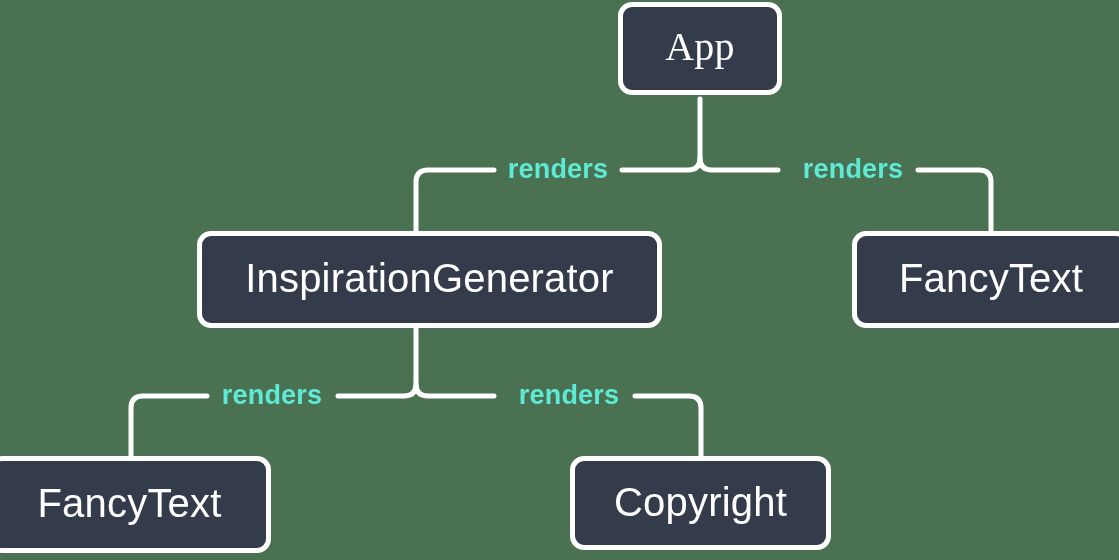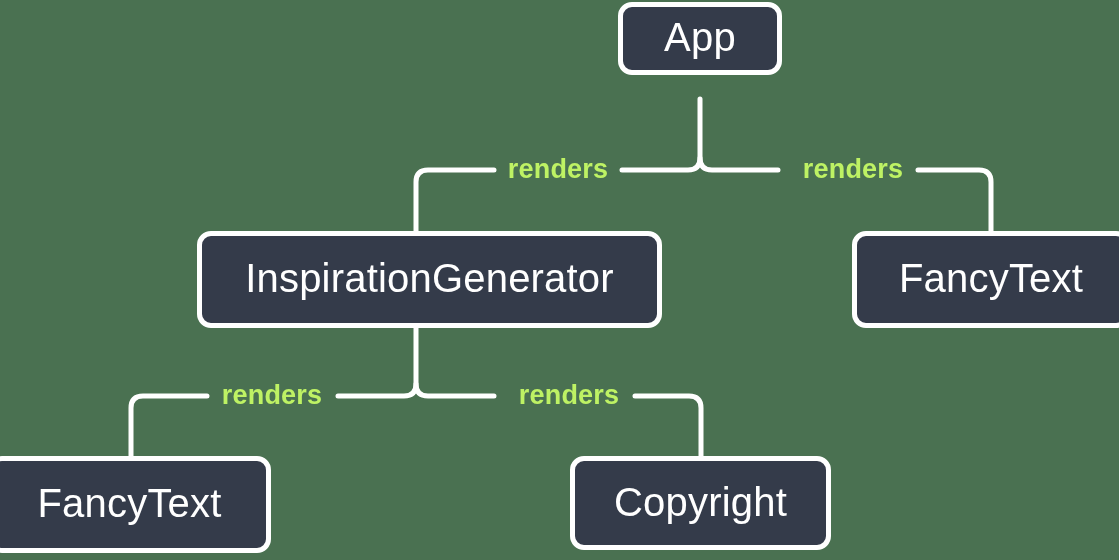--- a/index.html
+++ b/index.html
@@ -27,21 +27,21 @@
   }
   .edge-path {
     fill: none;
     stroke: #ffffff;
     stroke-width: 5;
     stroke-linecap: round;
     stroke-linejoin: round;
   }
   .edge-label {
     position: absolute;
-    color: #bef264;
+    color: #5eead4;
     font-family: "Liberation Sans", sans-serif;
     font-size: 27px;
     font-weight: 600;
     letter-spacing: 0.2px;
     white-space: nowrap;
     transform: translate(-50%, -50%);
     line-height: 1;
     text-align: center;
   }
   .node {
@@ -86,21 +86,21 @@
     <path class="edge-path" d="M 207 396 L 143 396 Q 131 396 131 408 L 131 456"></path>
 
     <path class="edge-path" d="M 635 396 L 689 396 Q 701 396 701 408 L 701 456"></path>
   </svg>
 
   <div class="edge-label" style="left:558px; top:169px;">renders</div>
   <div class="edge-label" style="left:853px; top:169px;">renders</div>
   <div class="edge-label" style="left:272px; top:395px;">renders</div>
   <div class="edge-label" style="left:569px; top:395px;">renders</div>
 
-  <div class="node" style="left:618px; top:2px; width:164px; height:73px;">
+  <div class="node" style="left:618px; top:2px; width:164px; height:93px;font-family:Liberation Serif, serif;">
     <span class="node-label">App</span>
   </div>
 
   <div class="node" style="left:197px; top:231px; width:465px; height:97px;">
     <span class="node-label">InspirationGenerator</span>
   </div>
 
   <div class="node" style="left:852px; top:231px; width:278px; height:97px;">
     <span class="node-label">FancyText</span>
   </div>

